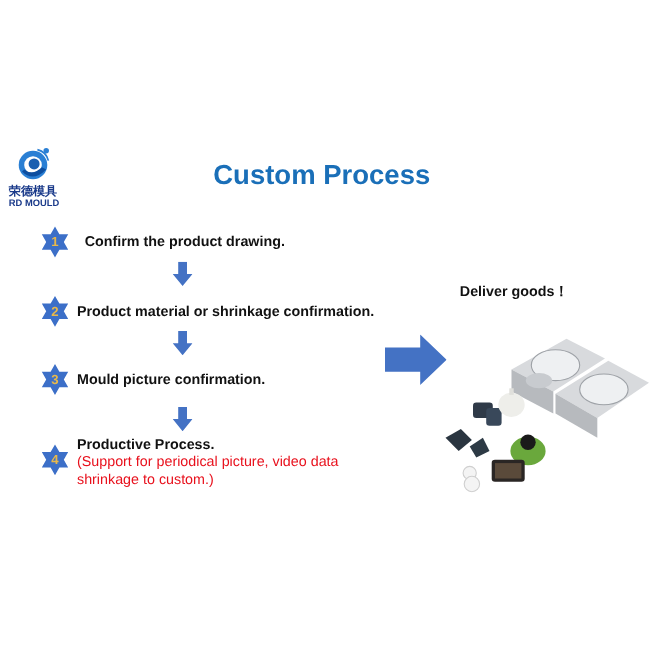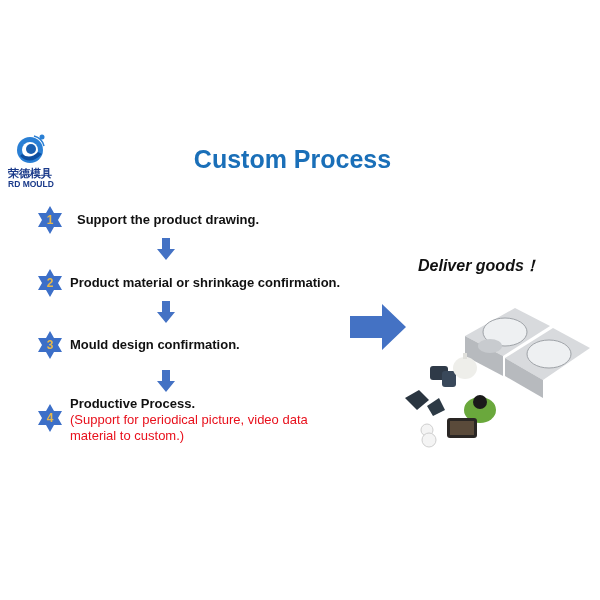--- a/index.html
+++ b/index.html
@@ -11,21 +11,21 @@
   .logo-en { position:absolute; left:2px; top:47px; font-size:8.5px; font-weight:bold; color:#1a3a8a; white-space:nowrap;text-align:center; }
   .title { left:0; width:585px; top:145px; text-align:center; font-size:25px; font-weight:bold; color:#1a6fb8; }
   .star { width:30px; height:30px; }
   .star svg { width:30px; height:30px; display:block; }
   .num { position:absolute; left:0; top:0; width:30px; height:30px; line-height:30px; text-align:center;
          font-size:12px; font-weight:bold; color:#e8b84a; }
   .step-text { font-size:13px; font-weight:bold; color:#111; white-space:nowrap; }
   .step-red { font-size:13px; font-weight:normal; color:#e8101c; line-height:16px; white-space:nowrap; }
   .down { width:18px; height:22px; }
   .right { width:56px; height:46px; }
-  .deliver { left:418px; top:256px; font-size:16px; font-weight:bold; color:#111; white-space:nowrap;font-style:italic; }
+  .deliver { left:418px; top:256px; font-size:13px; font-weight:bold; color:#111; white-space:nowrap; }
   .photo { left:385px; top:298px; width:210px; height:150px; }
 </style>
 </head>
 <body>
 
 <div class="abs logo">
   <svg width="40" height="34" viewBox="0 0 40 34" style="position:absolute;left:6px;top:0;">
     <circle cx="18" cy="18" r="13" fill="#2a7fd4"></circle>
     <circle cx="18" cy="18" r="8" fill="#ffffff"></circle>
     <circle cx="19" cy="17" r="5" fill="#1a5fb0"></circle>
@@ -38,21 +38,21 @@
 </div>
 
 <div class="abs title">Custom Process</div>
 
 <div class="abs star" style="left:35px;top:205px;">
   <svg viewBox="0 0 30 30">
       <polygon points="15,1 19,8 27,8 23,15 27,22 19,22 15,29 11,22 3,22 7,15 3,8 11,8" fill="#3c6fc8"></polygon>
     </svg>
   <span class="num">1</span>
 </div>
-<div class="abs step-text" style="left:77px;top:212px;">Support the product drawing.</div>
+<div class="abs step-text" style="left:77px;top:212px;">Confirm the product drawing.</div>
 
 <svg class="abs down" style="left:157px;top:238px;" viewBox="0 0 18 22">
     <polygon points="5,0 13,0 13,11 18,11 9,22 0,11 5,11" fill="#4472c4"></polygon>
   </svg>
 
 <div class="abs star" style="left:35px;top:268px;">
   <svg viewBox="0 0 30 30">
       <polygon points="15,1 19,8 27,8 23,15 27,22 19,22 15,29 11,22 3,22 7,15 3,8 11,8" fill="#3c6fc8"></polygon>
     </svg>
   <span class="num">2</span>
@@ -62,35 +62,35 @@
 <svg class="abs down" style="left:157px;top:301px;" viewBox="0 0 18 22">
     <polygon points="5,0 13,0 13,11 18,11 9,22 0,11 5,11" fill="#4472c4"></polygon>
   </svg>
 
 <div class="abs star" style="left:35px;top:330px;">
   <svg viewBox="0 0 30 30">
       <polygon points="15,1 19,8 27,8 23,15 27,22 19,22 15,29 11,22 3,22 7,15 3,8 11,8" fill="#3c6fc8"></polygon>
     </svg>
   <span class="num">3</span>
 </div>
-<div class="abs step-text" style="left:70px;top:337px;">Mould design confirmation.</div>
+<div class="abs step-text" style="left:70px;top:337px;">Mould picture confirmation.</div>
 
 <svg class="abs down" style="left:157px;top:370px;" viewBox="0 0 18 22">
     <polygon points="5,0 13,0 13,11 18,11 9,22 0,11 5,11" fill="#4472c4"></polygon>
   </svg>
 
 <div class="abs star" style="left:35px;top:403px;">
   <svg viewBox="0 0 30 30">
       <polygon points="15,1 19,8 27,8 23,15 27,22 19,22 15,29 11,22 3,22 7,15 3,8 11,8" fill="#3c6fc8"></polygon>
     </svg>
   <span class="num">4</span>
 </div>
 <div class="abs step-text" style="left:70px;top:396px;">Productive Process.</div>
 <div class="abs step-red" style="left:70px;top:412px;">(Support for periodical picture, video data</div>
-<div class="abs step-red" style="left:70px;top:428px;">material to custom.)</div>
+<div class="abs step-red" style="left:70px;top:428px;">shrinkage to custom.)</div>
 
 <svg class="abs right" style="left:350px;top:304px;" viewBox="0 0 56 46">
     <polygon points="0,12 32,12 32,0 56,23 32,46 32,34 0,34" fill="#4472c4"></polygon>
   </svg>
 
 <div class="abs deliver">Deliver goods！</div>
 
 <svg class="abs photo" viewBox="0 0 210 150">
   <g>
     <polygon points="80,38 130,10 165,28 118,58" fill="#d8dadd"></polygon>

